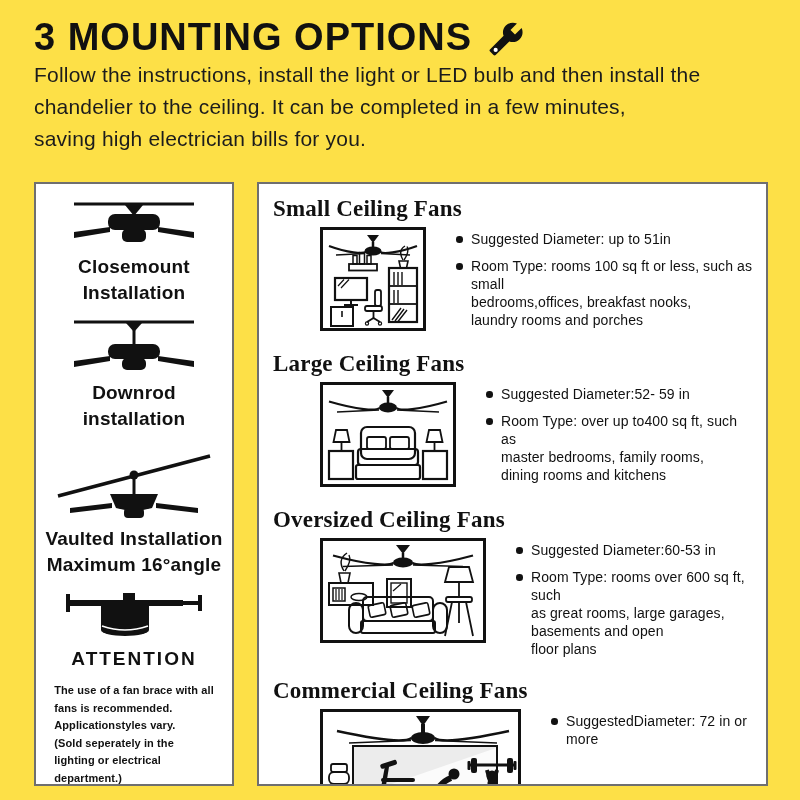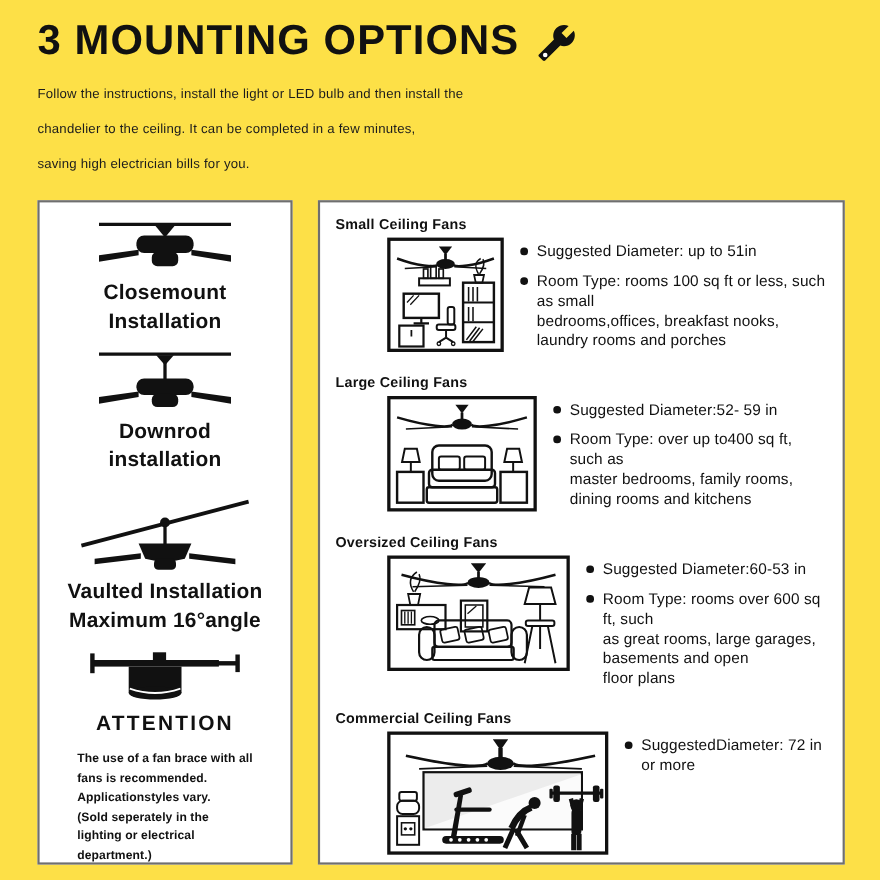--- a/index.html
+++ b/index.html
@@ -9,48 +9,48 @@
     position:relative;
   }
   .page{position:absolute;inset:0;background:#fde047;}
 
   
   .hdr{padding:16px 34px 0 34px;}
   .title-row{display:flex;align-items:center;gap:16px;}
   .title{font-size:38px;font-weight:bold;letter-spacing:1px;white-space:nowrap;}
   .wrench{width:36px;height:36px;flex:0 0 auto;margin-top:2px;}
   .intro{
-    margin-top:10px;font-size:12px;line-height:32px;color:#1c1c1c;
+    font-size:21px;line-height:32px;color:#1c1c1c;
     white-space:pre-line;letter-spacing:.2px;
   }
 
   
   .cols{position:absolute;left:34px;right:32px;top:182px;bottom:14px;display:flex;gap:23px;}
   .panel{border:2px solid #6f6f6f;box-sizing:border-box;background:#fff;}
 
   
-  .left{width:232px;flex:0 0 auto;display:flex;flex-direction:column;align-items:center;
+  .left{width:200px;flex:0 0 auto;display:flex;flex-direction:column;align-items:center;
         padding:10px 8px;overflow:hidden;}
   .opt-icon{flex:0 0 auto;}
   .mt6{margin-top:6px;} .mt12{margin-top:12px;} .mt14{margin-top:14px;}
   .opt-label{
     font-weight:bold;font-size:19px;line-height:26px;text-align:center;
     white-space:pre-line;margin-top:6px;letter-spacing:.2px;
   }
   .att-title{font-weight:bold;font-size:19px;letter-spacing:2px;margin-top:10px;}
   .att-body{
     font-weight:bold;font-size:11px;line-height:17.5px;text-align:left;
     white-space:pre-line;margin-top:12px;letter-spacing:.1px;
   }
 
   
   .right{flex:1;padding:12px 13px;overflow:hidden;}
   .section + .section{margin-top:20px;}
-  .sec-head{font-weight:bold;font-size:13px;margin:0 0 5px 1px;letter-spacing:.2px;}
-  .sec-body{display:flex;align-items:flex-start;gap:13px;padding-left:48px;}
+  .sec-head{font-weight:bold;font-size:23px;margin:0 0 5px 1px;letter-spacing:.2px;font-family:Liberation Serif, serif;}
+  .sec-body{display:flex;align-items:flex-start;gap:28px;padding-left:48px;}
   .illo{border:3px solid #111;flex:0 0 auto;line-height:0;background:#fff;}
   .illo svg{display:block;}
   ul.bullets{list-style:none;margin:3px 0 0 0;padding:0;font-size:14px;line-height:18px;}
   ul.bullets li{position:relative;padding-left:17px;white-space:pre-line;letter-spacing:.1px;}
   ul.bullets li + li{margin-top:9px;}
   ul.bullets li::before{
     content:"";position:absolute;left:2px;top:6px;width:6.5px;height:6.5px;
     background:#111;border-radius:50%;
   }
 

